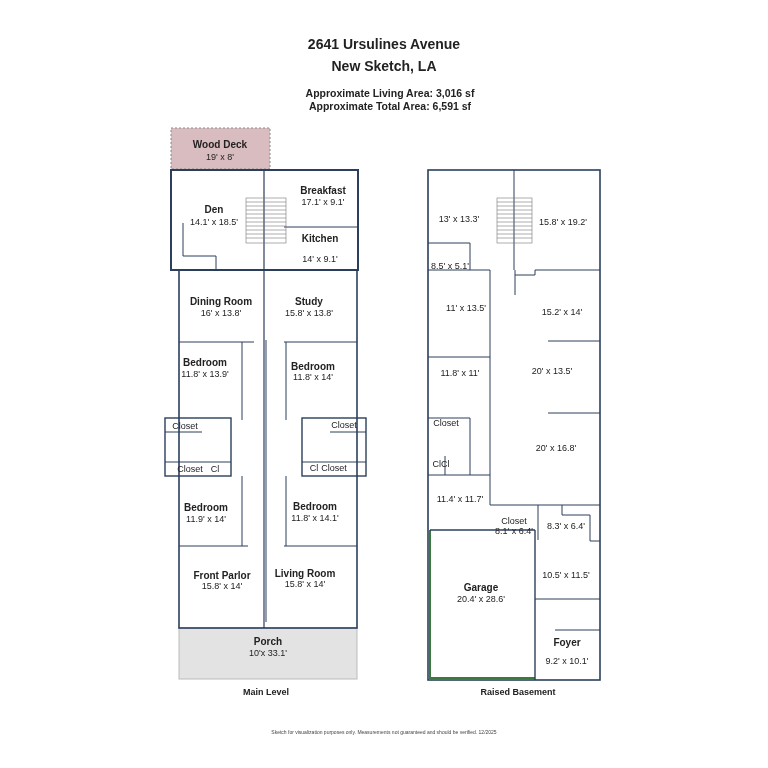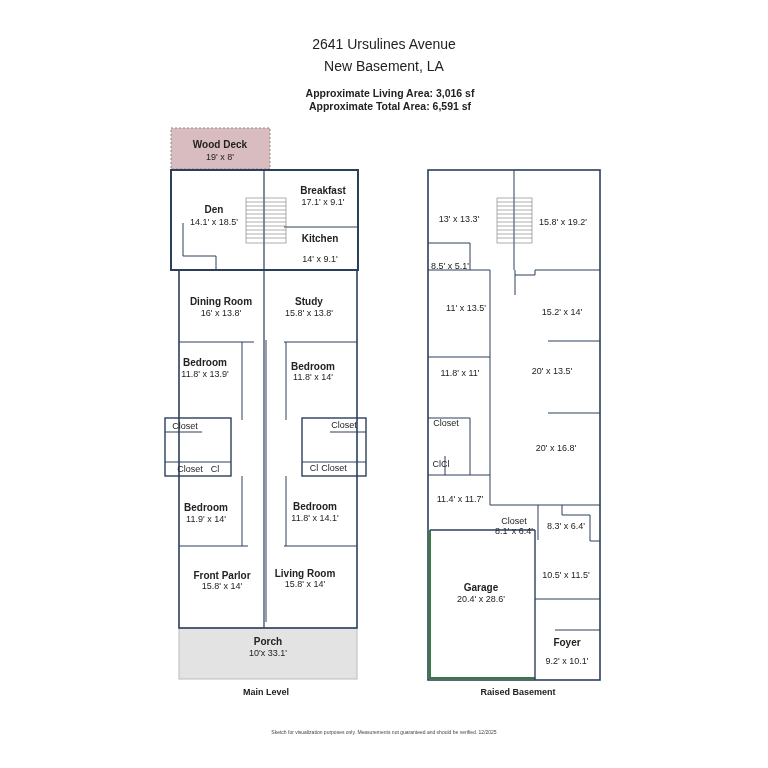--- a/index.html
+++ b/index.html
@@ -1,31 +1,31 @@
 <!DOCTYPE html>
 <html><head>
 <meta charset="utf-8">
 <style>
   html, body { margin:0; padding:0; background:#fff; }
   body { width:768px; height:768px; position:relative; overflow:hidden; font-family:"Liberation Sans", sans-serif; color:#222; }
   .abs { position:absolute; }
-  .title { font-weight:normal; font-size:14px; text-align:center; width:768px; left:0; }
+  .title { font-weight:bold; font-size:14px; text-align:center; width:768px; left:0; }
   .area { font-weight:bold; font-size:10.5px; text-align:center; width:768px; left:0; }
   svg { position:absolute; left:0; top:0; }
   .rname { font-family:"Liberation Sans", sans-serif; font-weight:bold; font-size:10px; fill:#222; text-anchor:middle; }
   .rdim { font-family:"Liberation Sans", sans-serif; font-size:9px; fill:#222; text-anchor:middle; }
   .lbl { font-family:"Liberation Sans", sans-serif; font-size:9px; fill:#222; text-anchor:middle; }
   .level { font-family:"Liberation Sans", sans-serif; font-weight:bold; font-size:9px; fill:#222; text-anchor:middle; }
   .foot { font-size:5px; color:#444; text-align:center; width:768px; left:0; }
 </style>
 </head>
 <body>
 
 <div class="abs title" style="top:36px;">2641 Ursulines Avenue</div>
-<div class="abs title" style="top:58px;">New Basement, LA</div>
+<div class="abs title" style="top:58px;">New Sketch, LA</div>
 <div class="abs area" style="top:87px; left:6px;">Approximate Living Area: 3,016 sf</div>
 <div class="abs area" style="top:100px; left:6px;">Approximate Total Area: 6,591 sf</div>
 
 <svg width="768" height="768" viewBox="0 0 768 768">
 
   <g stroke="#2b3f5c" fill="none">
 
     <rect x="171" y="128" width="99" height="41" fill="#d9bcbf" stroke="#8a8a8a" stroke-dasharray="2,2" stroke-width="1"></rect>
 
     <rect x="179" y="628" width="178" height="51" fill="#e3e3e3" stroke="#bbb" stroke-width="1"></rect>

